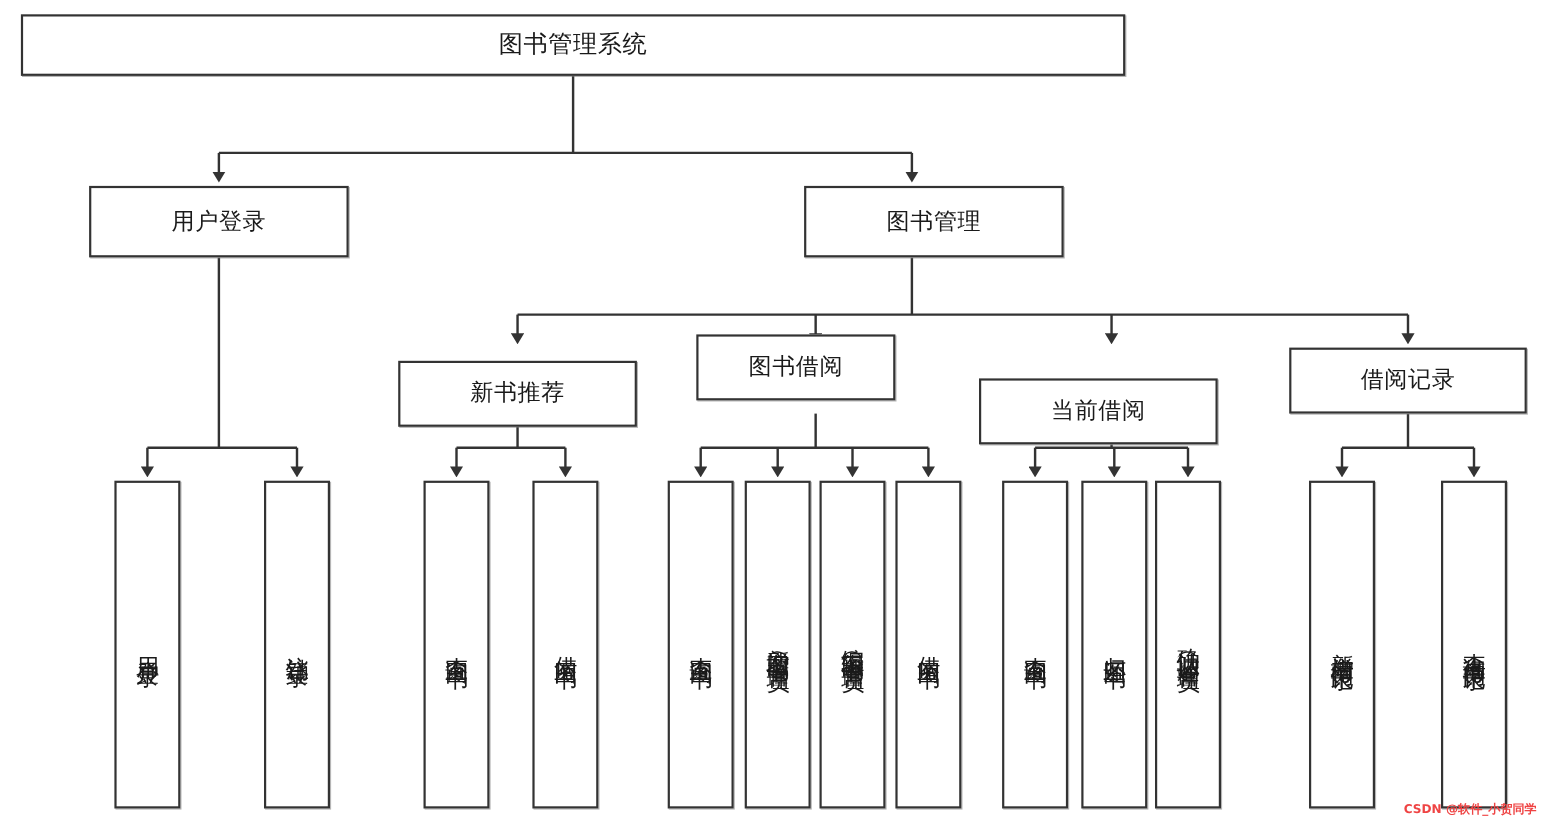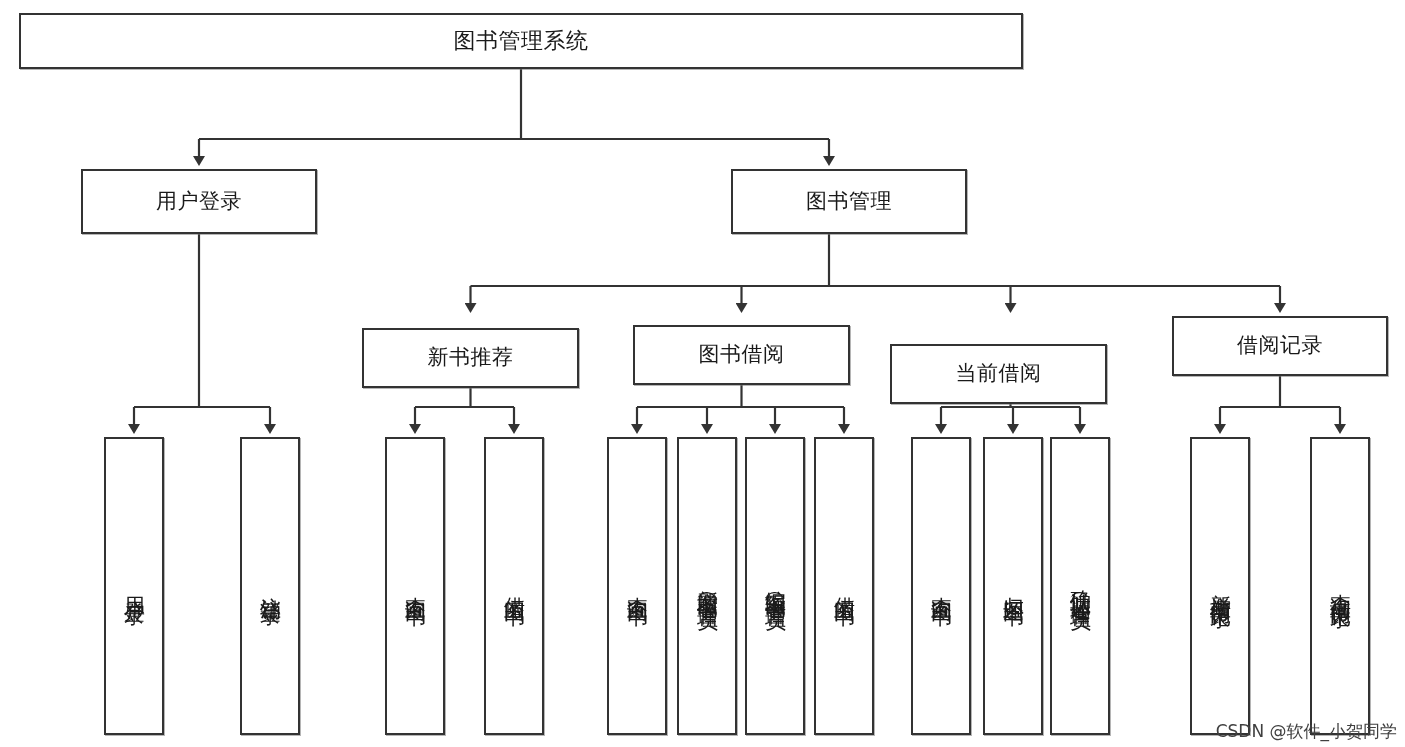--- a/index.html
+++ b/index.html
@@ -62,25 +62,26 @@
     font-size: 21px;
     line-height: 1.18;
     letter-spacing: 3px;
     white-space: nowrap;
     max-height: 280px;
   }
   .watermark {
     position: absolute;
     right: 8px;
     bottom: 4px;
-    font-size: 17px;
-    color: #404040;
+    font-size: 11px;
+    color: #ef4444;
     font-family: "DejaVu Sans", "Liberation Sans", sans-serif;
     white-space: nowrap;
     user-select: none;
+    font-weight: bold;
   }
 </style>
 </head>
 <body>
 
 <div id="canvas">
 
   <svg id="edges" viewBox="0 0 1405 747" xmlns="http://www.w3.org/2000/svg">
     <defs>
       <marker id="arrow" markerWidth="10" markerHeight="12" refX="1" refY="6" orient="auto" markerUnits="userSpaceOnUse">
@@ -130,21 +131,21 @@
       </div>
       <div class="node h" style="left: 81px; top: 169px; width: 236px; height: 65px;">
         <span class="label">用户登录</span>
       </div>
       <div class="node h" style="left: 711px; top: 169px; width: 236px; height: 65px; margin-left: 20px;">
         <span class="label">图书管理</span>
       </div>
       <div class="node h" style="left: 362px; top: 328px; width: 217px; height: 60px;">
         <span class="label">新书推荐</span>
       </div>
-      <div class="node h" style="left: 633px; top: 325px; width: 217px; height: 60px;">
+      <div class="node h" style="left: 633px; top: 304px; width: 181px; height: 60px;">
         <span class="label">图书借阅</span>
       </div>
       <div class="node h" style="left: 890px; top: 316px; width: 217px; height: 60px; margin-top: 28px;">
         <span class="label">当前借阅</span>
       </div>
       <div class="node h" style="left: 1172px; top: 316px; width: 216px; height: 60px; align-items: center;">
         <span class="label">借阅记录</span>
       </div>
       <div class="node v" style="left: 104px; top: 437px; width: 60px; height: 298px;">
         <span class="label">用户登录</span>

